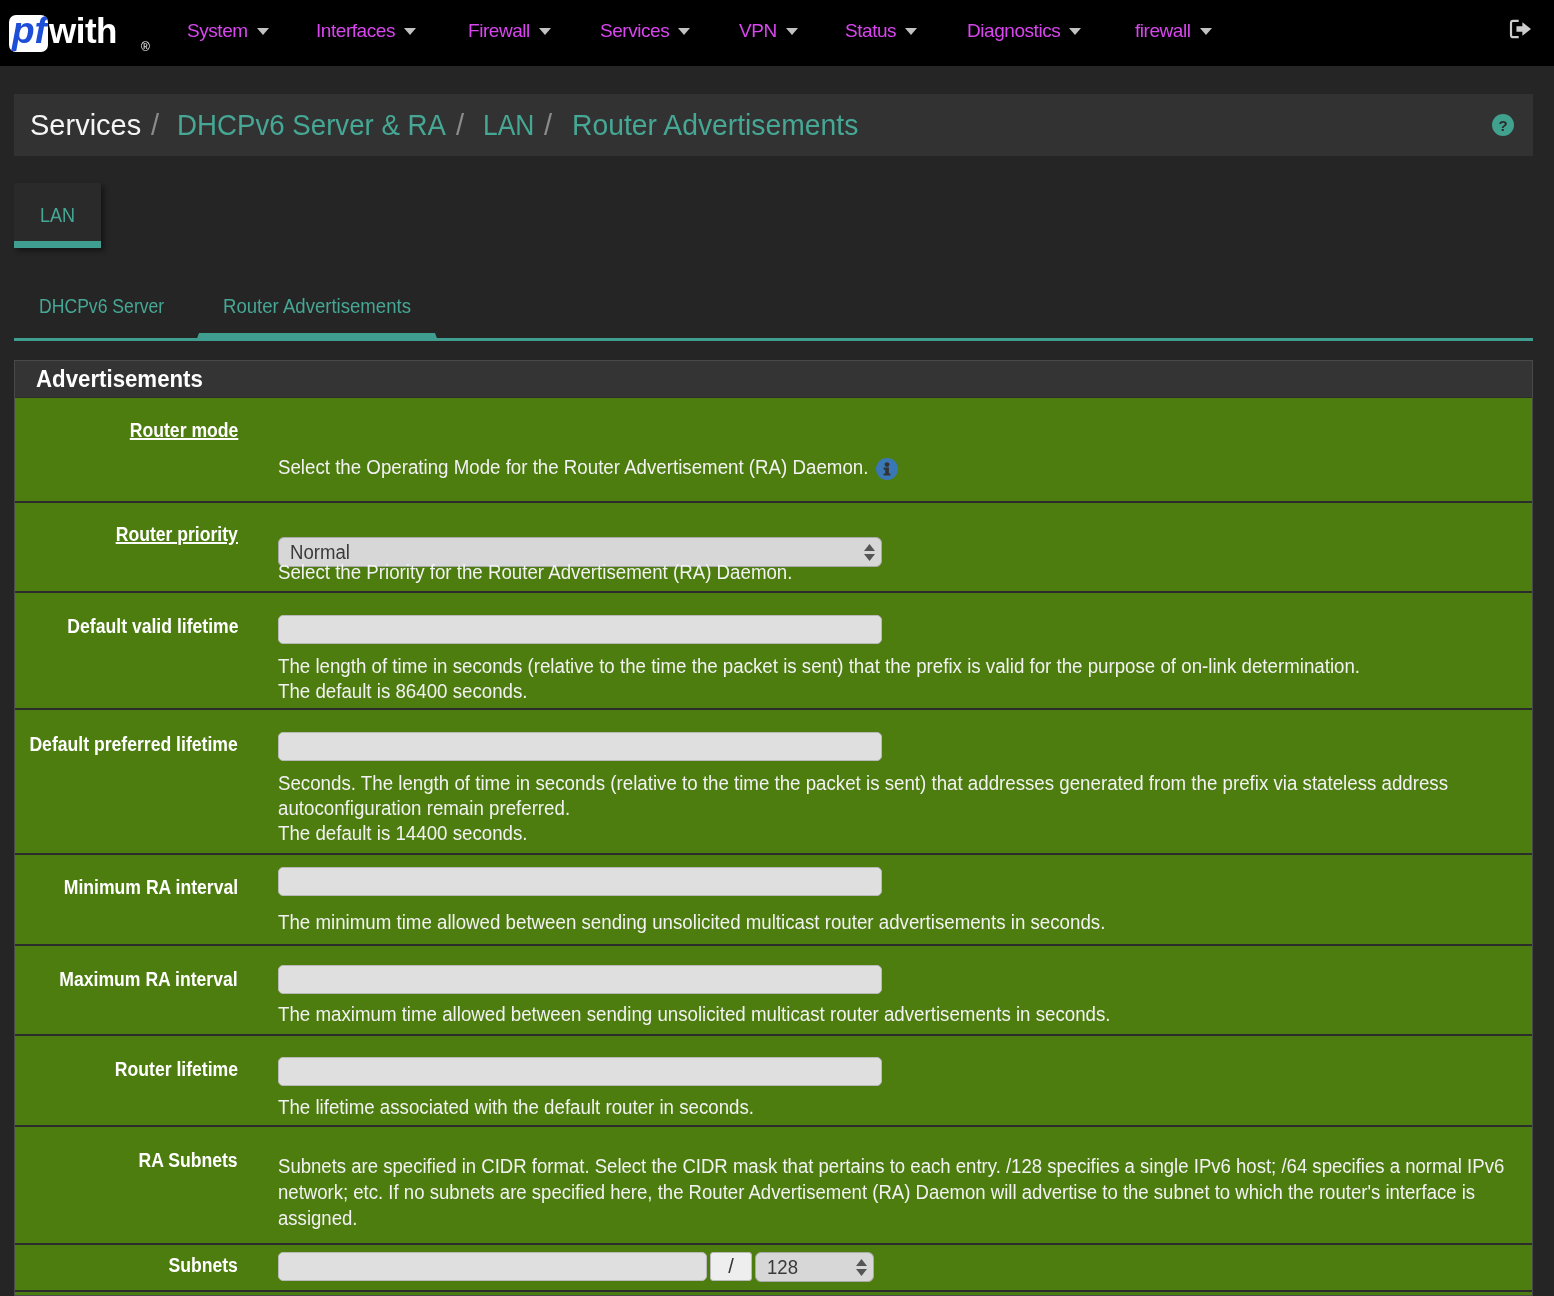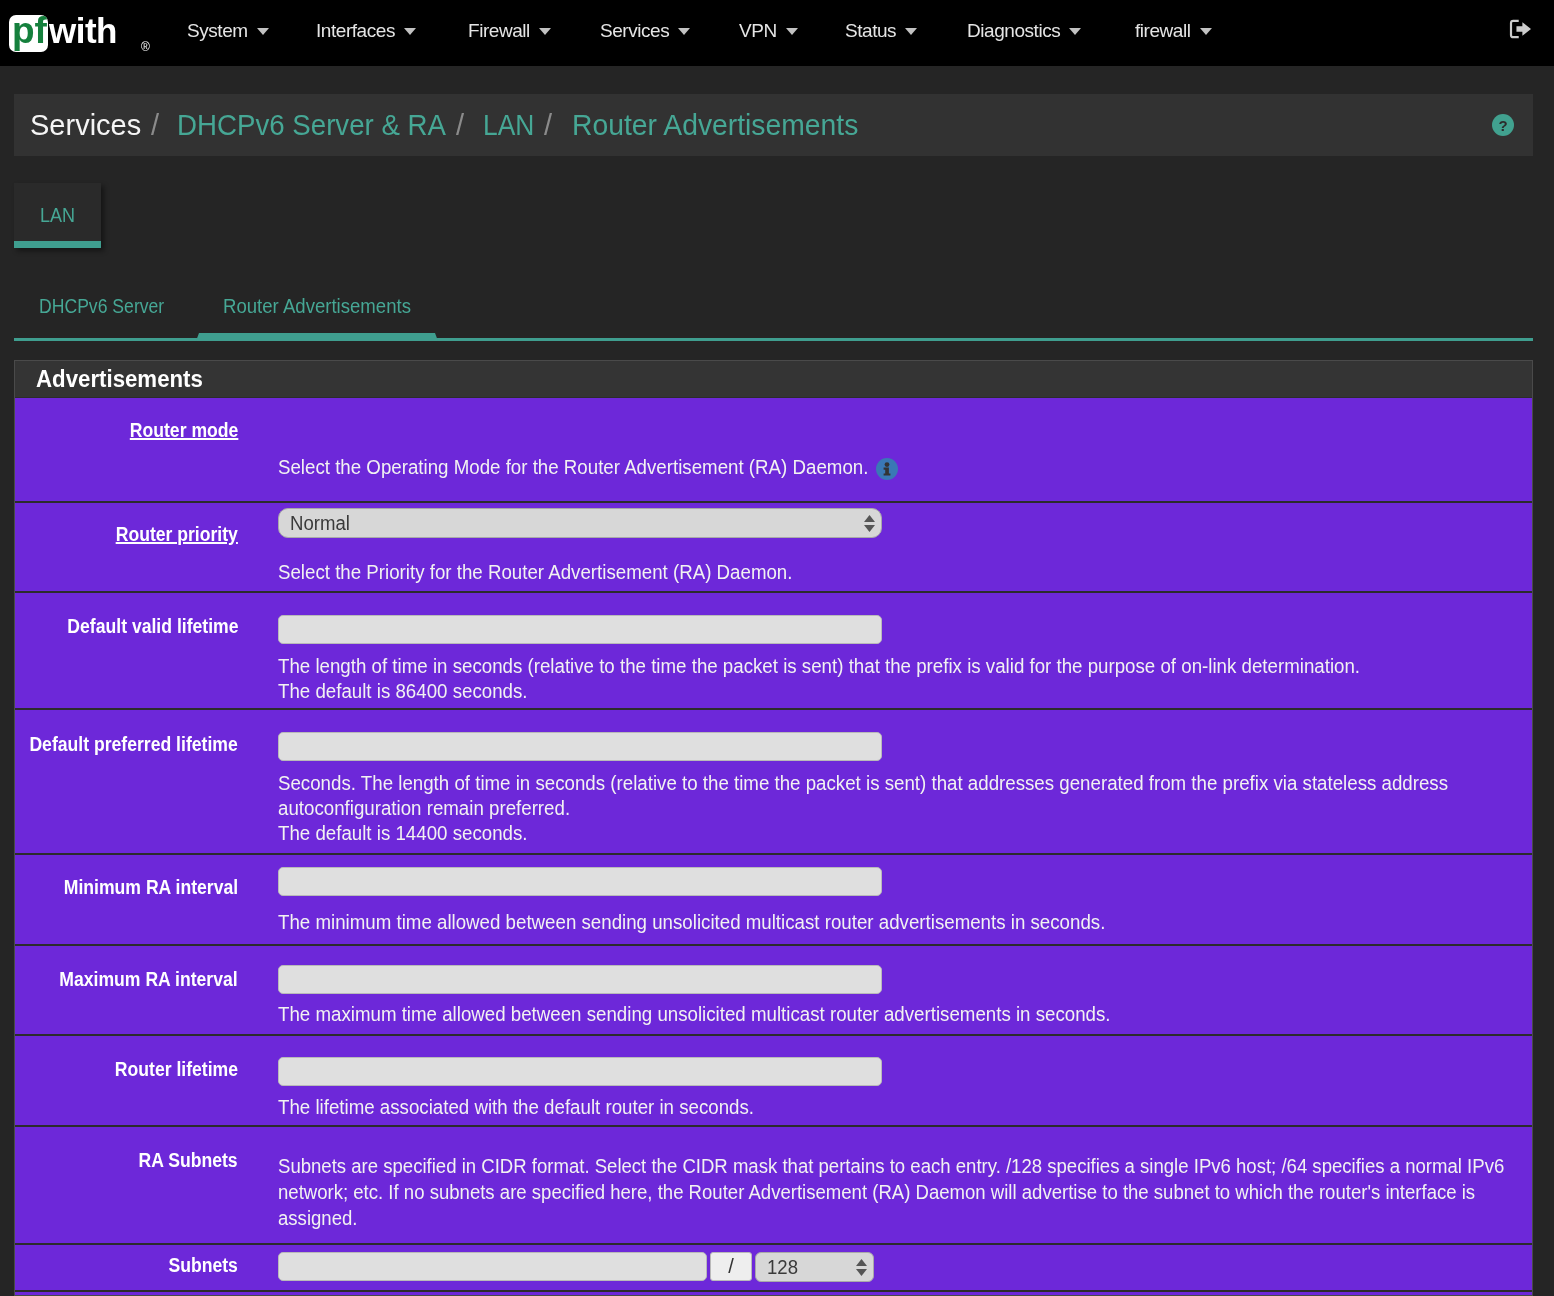--- a/index.html
+++ b/index.html
@@ -10,32 +10,32 @@
          right:1294px; line-height:25px; white-space:nowrap;
          transform:scaleX(0.88); transform-origin:100% 50%; }
   .hlp { position:absolute; color:#f2f2f2; font-size:20px; line-height:25px; white-space:nowrap;
          transform:scaleX(0.935); transform-origin:0 50%; }
   .inp { position:absolute; background:#dfdfdf; border:1px solid #b9b9b9; border-radius:5px; height:29px; }
   .sel { position:absolute; background:#d7d7d7; border:1px solid #a9a9a9; border-radius:6px; height:30px;
          color:#3a3a3a; font-size:20px; line-height:28px; }
   .caret { display:inline-block; width:0; height:0; border-left:6px solid transparent;
            border-right:6px solid transparent; border-top:7px solid #c2c2c2;
            margin-left:9px; vertical-align:middle; }
-  .navitem { position:absolute; top:0; height:61px; line-height:61px; color:#e5e5e5;
+  .navitem { position:absolute; top:0; height:61px; line-height:61px; color:#d946ef;
              font-size:19px; letter-spacing:-0.45px; }
   .crumb { position:absolute; top:13px; height:36px; line-height:36px; font-size:29px;
            white-space:nowrap; transform-origin:0 50%; }
 </style>
 </head>
 <body>
 
 <div class="abs" style="left:0;top:0;width:1554px;height:66px;background:#000;">
 
   <div class="abs" style="left:9px;top:15px;width:39px;height:37px;background:#fff;border-radius:7px;overflow:hidden;">
-    <div class="abs" style="left:3px;top:-5px;font-weight:bold;font-size:37px;color:#15803d;">pf</div>
+    <div class="abs" style="left:3px;top:-5px;font-style:italic;font-weight:bold;font-size:37px;color:#1d4ed8;">pf</div>
   </div>
   <div class="abs" style="left:49px;top:13px;font-weight:bold;font-size:35px;line-height:35px;color:#fff;letter-spacing:-0.5px;">with</div>
   <div class="abs" style="left:141px;top:40px;font-size:12px;color:#fff;">®</div>
 
   <span class="navitem" style="left:187px;">System<span class="caret"></span></span>
   <span class="navitem" style="left:316px;">Interfaces<span class="caret"></span></span>
   <span class="navitem" style="left:468px;">Firewall<span class="caret"></span></span>
   <span class="navitem" style="left:600px;">Services<span class="caret"></span></span>
   <span class="navitem" style="left:739px;text-align:right;">VPN<span class="caret"></span></span>
   <span class="navitem" style="left:845px;">Status<span class="caret"></span></span>
@@ -64,21 +64,21 @@
 
 <div class="abs" style="left:14px;top:183px;width:87px;height:65px;background:#2a2a2a;box-shadow:3px 3px 5px rgba(0,0,0,0.45);border-bottom:7px solid #3f9e8f;">
   <div class="abs" style="left:0;top:20px;width:87px;line-height:25px;text-align:center;color:#46a795;font-size:20px;transform:scaleX(0.9);">LAN</div>
 </div>
 
 <div class="abs" style="left:39px;top:294px;color:#46a795;font-size:20px;line-height:25px;white-space:nowrap;transform:scaleX(0.88);transform-origin:0 50%;">DHCPv6 Server</div>
 <div class="abs" style="left:223px;top:294px;color:#46a795;font-size:20px;line-height:25px;white-space:nowrap;transform:scaleX(0.929);transform-origin:0 50%;">Router Advertisements</div>
 <div class="abs" style="left:14px;top:338px;width:1519px;height:3px;background:#3f9e8f;"></div>
 <div class="abs" style="left:196px;top:333px;width:242px;height:8px;background:#3f9e8f;clip-path:polygon(3px 0, 239px 0, 242px 100%, 0 100%);"></div>
 
-<div class="abs" style="left:14px;top:360px;width:1519px;height:936px;border:1px solid #4a4a4a;background:#6d28d9;">
+<div class="abs" style="left:14px;top:360px;width:1519px;height:936px;border:1px solid #4a4a4a;background:#4d7c0f;">
 
   <div class="abs" style="left:0;top:0;width:1517px;height:37px;background:#343434;border-bottom:1px solid #2c2c2c;">
     <div class="abs" style="left:21px;top:0px;height:36px;line-height:36px;font-size:23px;font-weight:bold;color:#fff;transform:scaleX(0.967);transform-origin:0 50%;">Advertisements</div>
   </div>
 
   <div class="abs" style="left:0;top:140px;width:1517px;height:2px;background:#2c2c2c;"></div>
   <div class="abs" style="left:0;top:230px;width:1517px;height:2px;background:#2c2c2c;"></div>
   <div class="abs" style="left:0;top:347px;width:1517px;height:2px;background:#2c2c2c;"></div>
   <div class="abs" style="left:0;top:492px;width:1517px;height:2px;background:#2c2c2c;"></div>
   <div class="abs" style="left:0;top:583px;width:1517px;height:2px;background:#2c2c2c;"></div>
@@ -89,21 +89,21 @@
 
   <span class="lbl" style="top:57px;text-decoration:underline;">Router mode</span>
   <div class="hlp" style="left:263px;top:94px;">Select the Operating Mode for the Router Advertisement (RA) Daemon.</div>
   <svg class="abs" style="left:861px;top:97px;" width="22" height="22" viewBox="0 0 22 22">
     <circle cx="11" cy="11" r="11" fill="#3a78b5"></circle>
     <circle cx="11" cy="6.6" r="2.4" fill="#333"></circle>
       <path d="M7.6 9.6 H12.9 V15.4 H14.4 V17.6 H7.6 V15.4 H9.2 V11.8 H7.6 Z" fill="#333"></path>
   </svg>
 
   <span class="lbl" style="top:161px;text-decoration:underline;">Router priority</span>
-  <div class="sel" style="left:263px;top:147px;width:604px;border-radius:10px;">
+  <div class="sel" style="left:263px;top:176px;width:604px;">
     <span style="position:absolute;left:11px;transform:scaleX(0.93);transform-origin:0 50%;">Normal</span>
     <svg style="position:absolute;right:6px;top:6px;" width="11" height="17" viewBox="0 0 11 17">
       <path d="M5.5 0 L11 7 H0 Z" fill="#555"></path>
         <path d="M5.5 17 L11 10 H0 Z" fill="#555"></path>
     </svg>
   </div>
   <div class="hlp" style="left:263px;top:199px;">Select the Priority for the Router Advertisement (RA) Daemon.</div>
 
   <span class="lbl" style="top:253px;">Default valid lifetime</span>
   <div class="inp" style="left:263px;top:254px;width:604px;"></div>

